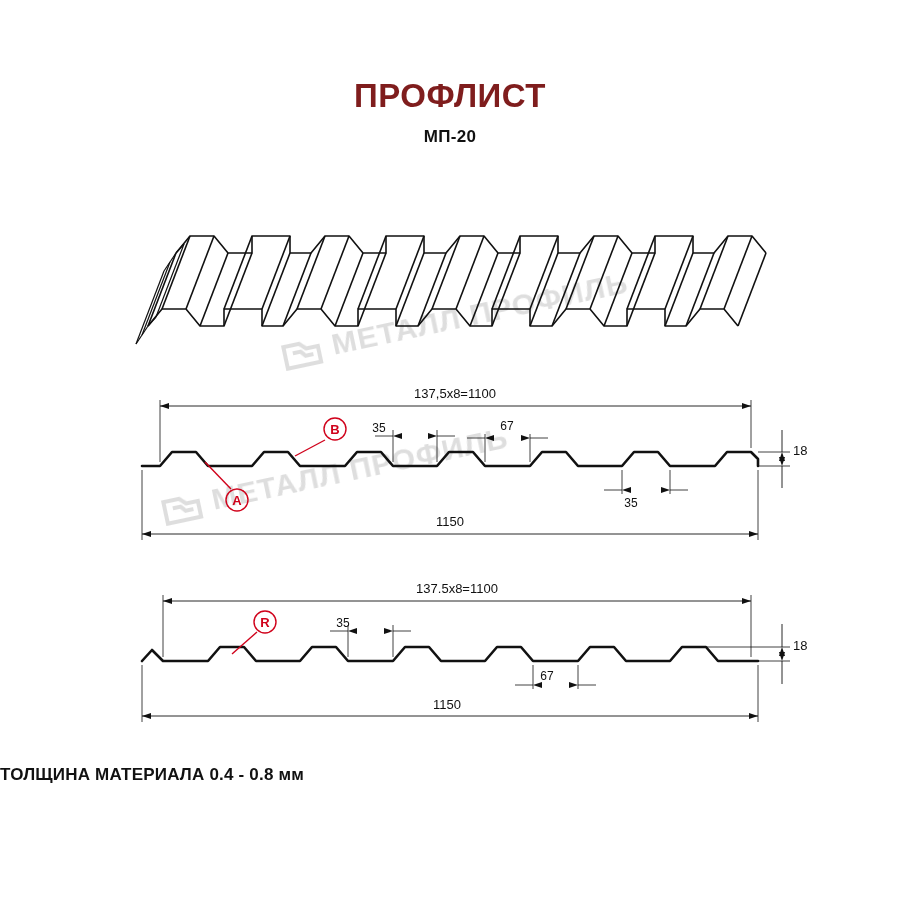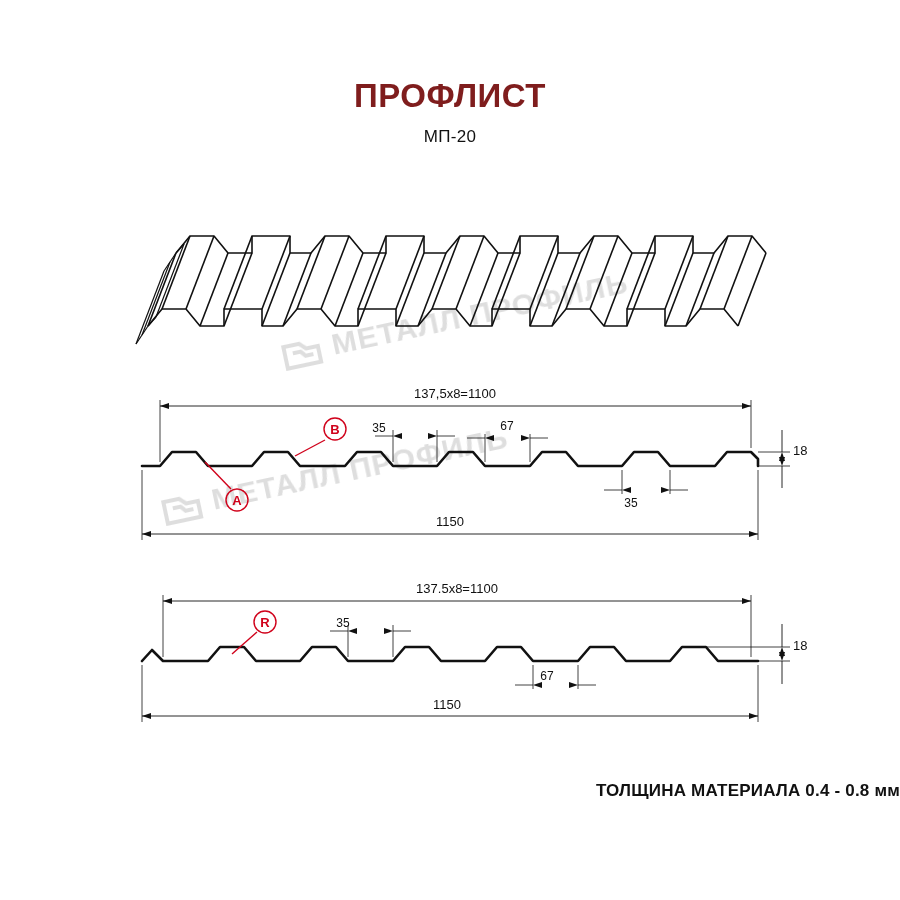--- a/index.html
+++ b/index.html
@@ -30,31 +30,31 @@
   }
   .title-main {
     font-size: 33px;
     font-weight: bold;
     letter-spacing: 0.5px;
     color: #7f1d1d;
     line-height: 1.1;
   }
   .title-sub {
     font-size: 17px;
-    font-weight: normal;
+    font-weight: bold;
     color: #111111;
     margin-top: 13px;
     letter-spacing: 0.3px;
   }
   .footer-note {
     position: absolute;
-    top: 781px;
+    top: 765px;
     left: 0;
     width: 900px;
-    text-align: right;
+    text-align: left;
     font-size: 17px;
     font-weight: bold;
     color: #111111;
     letter-spacing: 0.2px;
   }
   svg.diagram {
     position: absolute;
     top: 0;
     left: 0;
   }

